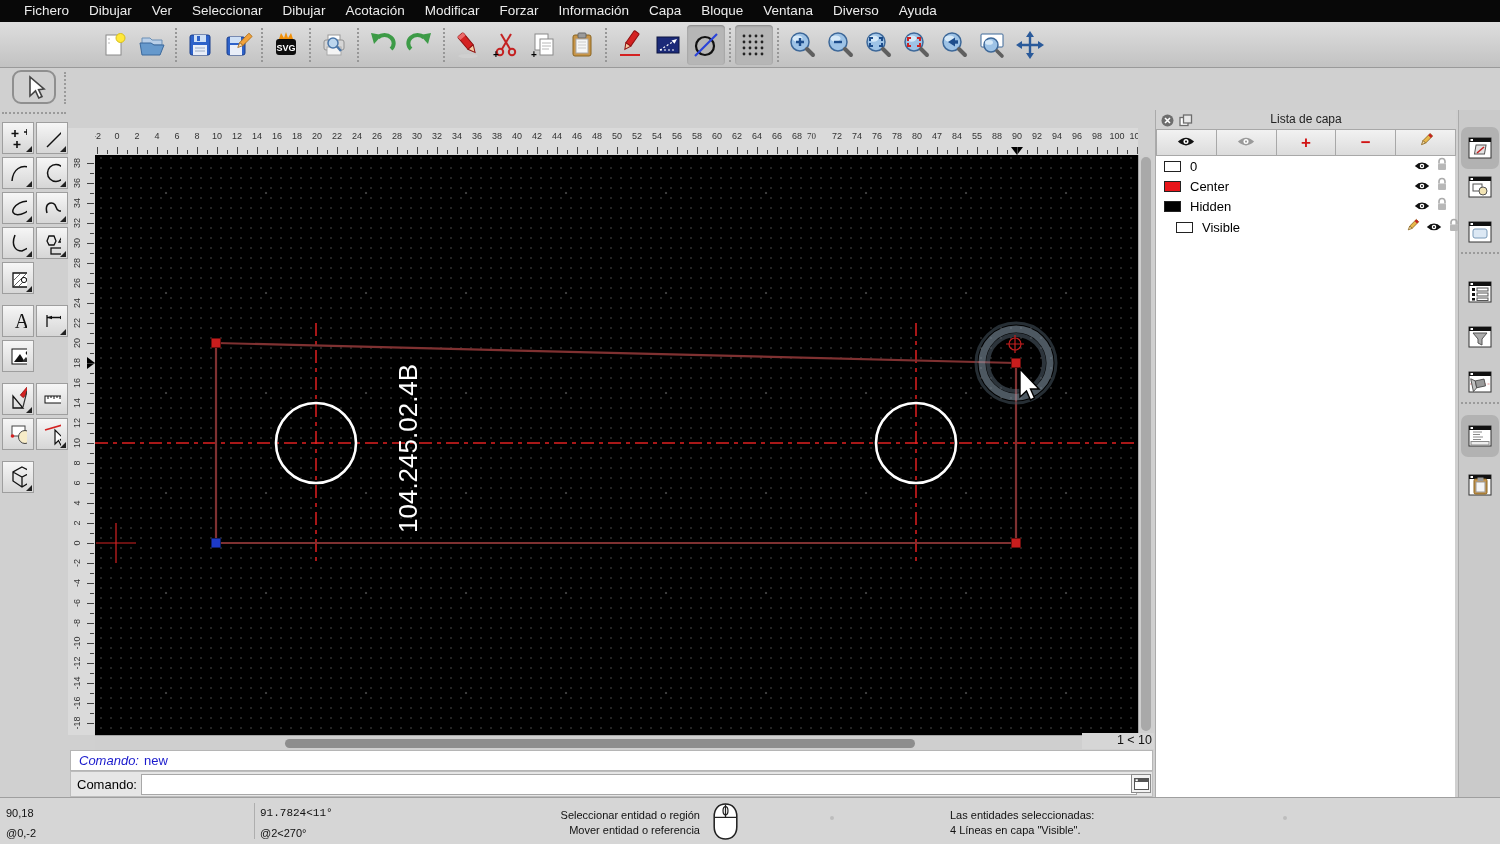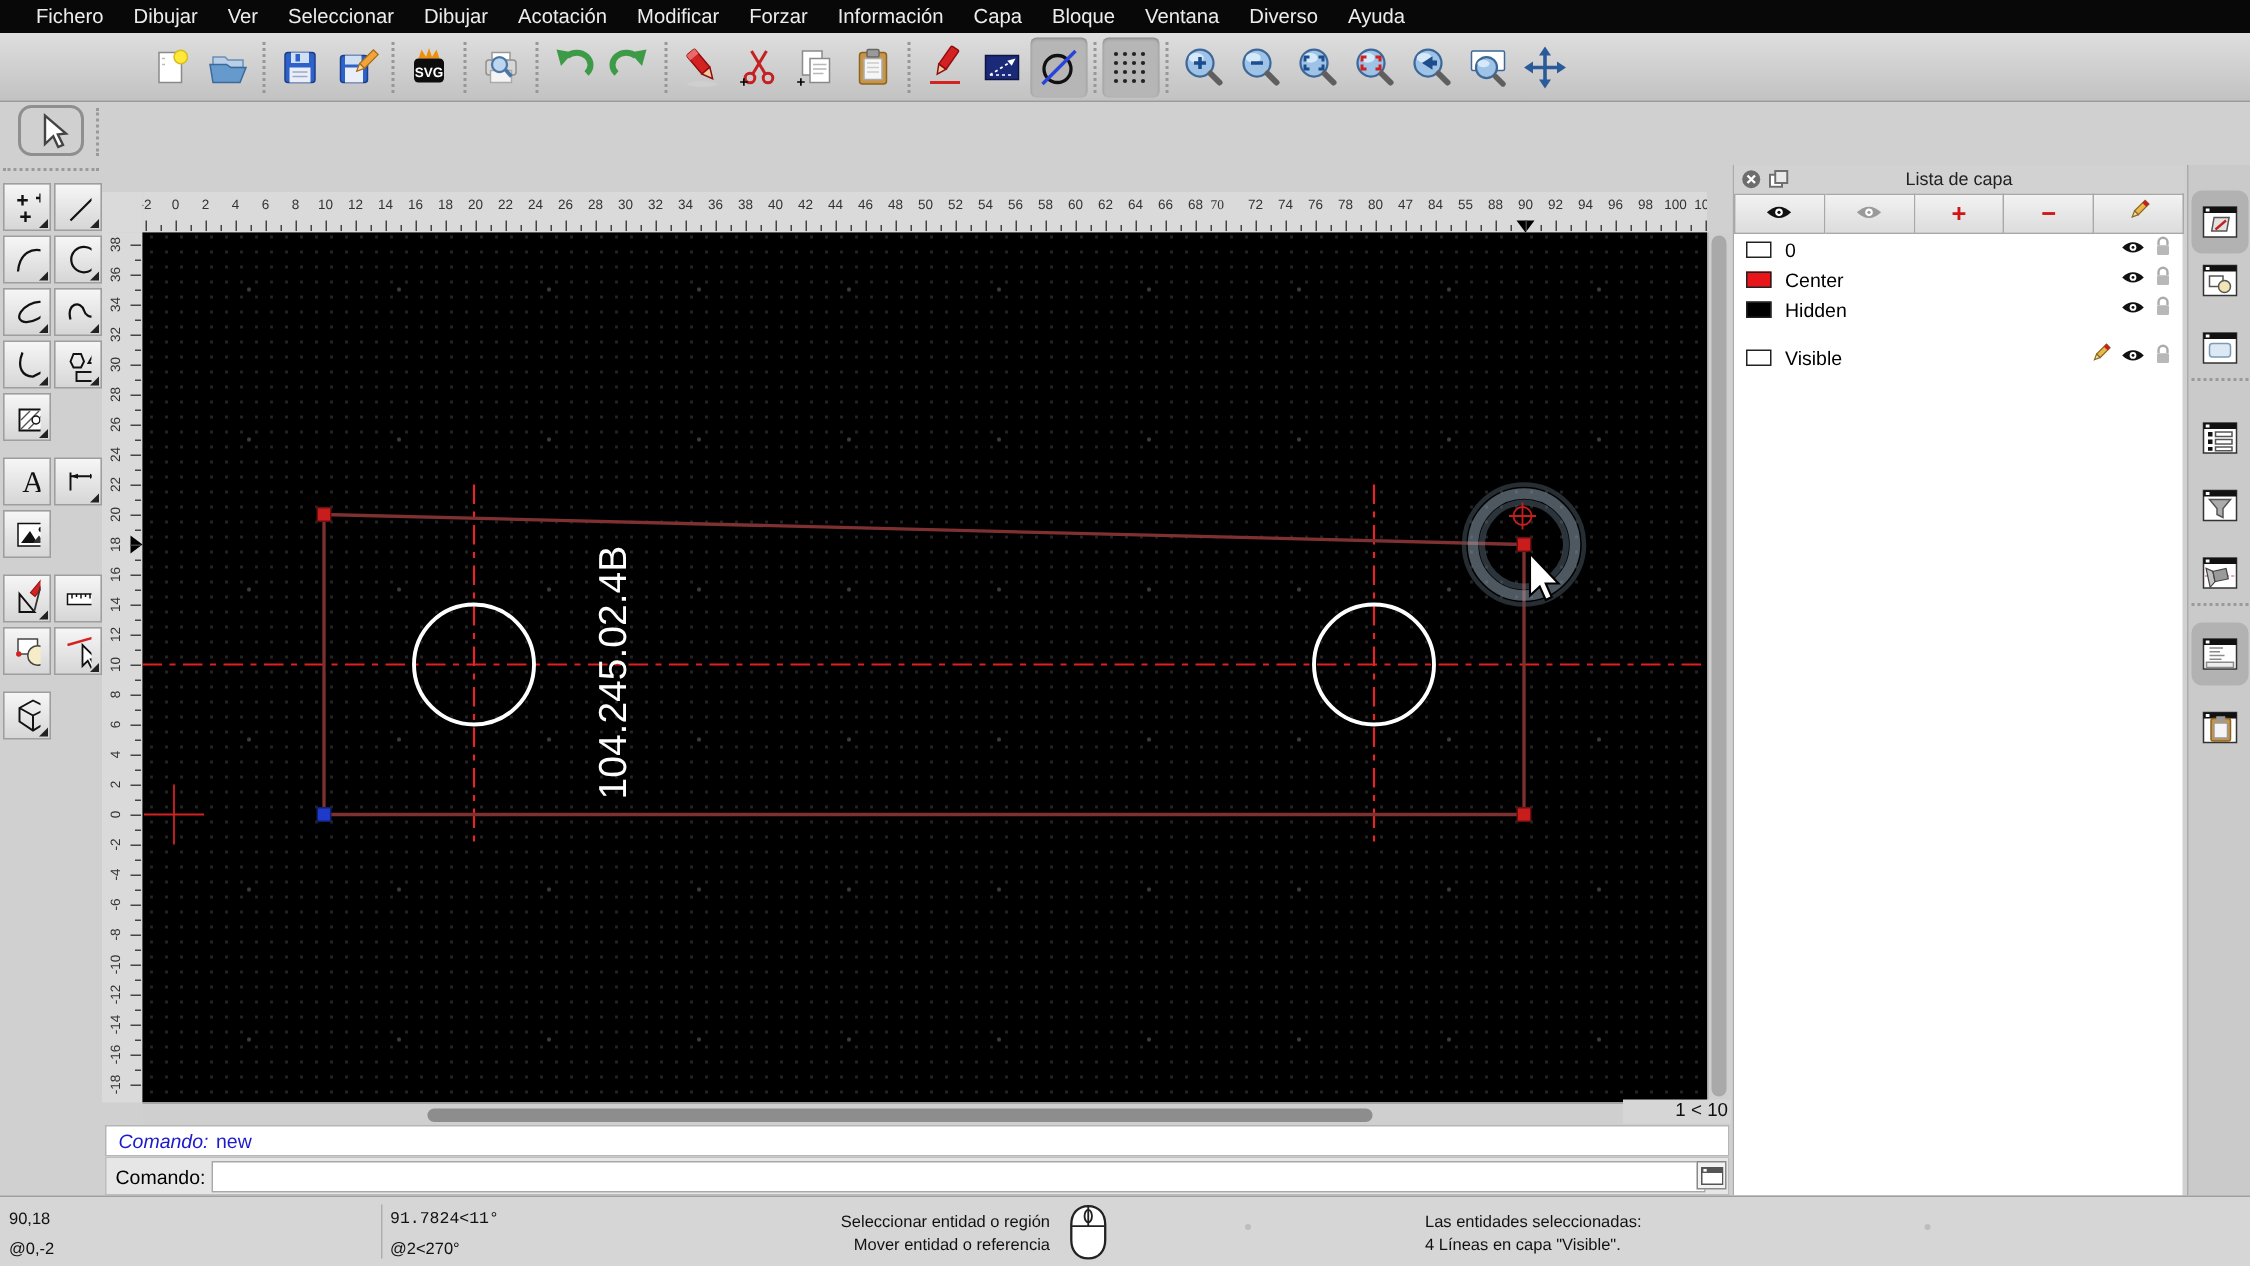--- a/index.html
+++ b/index.html
@@ -847,21 +847,21 @@
                 <path d="M1,6 Q10,-2.5 19,6 Q10,14.5 1,6 Z" fill="#111"></path>
                 <circle cx="10" cy="6" r="2.8" fill="#fff"></circle>
                 <circle cx="10" cy="6" r="1.2" fill="#111"></circle>
               </svg></span>
             <span><svg width="12" height="14" viewBox="0 0 12 14">
                 <path d="M3,6.5 V4.5 a3,3 0 0 1 6,0 V6.5" fill="none" stroke="#ababab" stroke-width="1.6"></path>
                 <rect x="2" y="6.5" width="8" height="6.5" rx="1" fill="#b8b8b8"></rect>
               </svg></span>
           </span>
         </div>
-        <div class="lrow" style="top: 118px;">
+        <div class="lrow" style="top: 107px; margin-left: 12px;">
           <div class="lswatch" style="background: rgb(255, 255, 255);"></div>
           <span class="lname">Visible</span>
           <span class="licons">
             <span><svg width="15" height="15" viewBox="0 0 16 16">
                 <g transform="rotate(45 8 8)">
                   <rect x="6.3" y="0.5" width="3.6" height="10" fill="#e8b84a" stroke="#8a6420" stroke-width="0.8"></rect>
                   <rect x="6.3" y="0.5" width="3.6" height="2.6" fill="#c42222"></rect>
                   <polygon points="6.3,10.5 9.9,10.5 8.1,14.5" fill="#f4dca8" stroke="#8a6420" stroke-width="0.8"></polygon>
                 </g>
               </svg></span>

